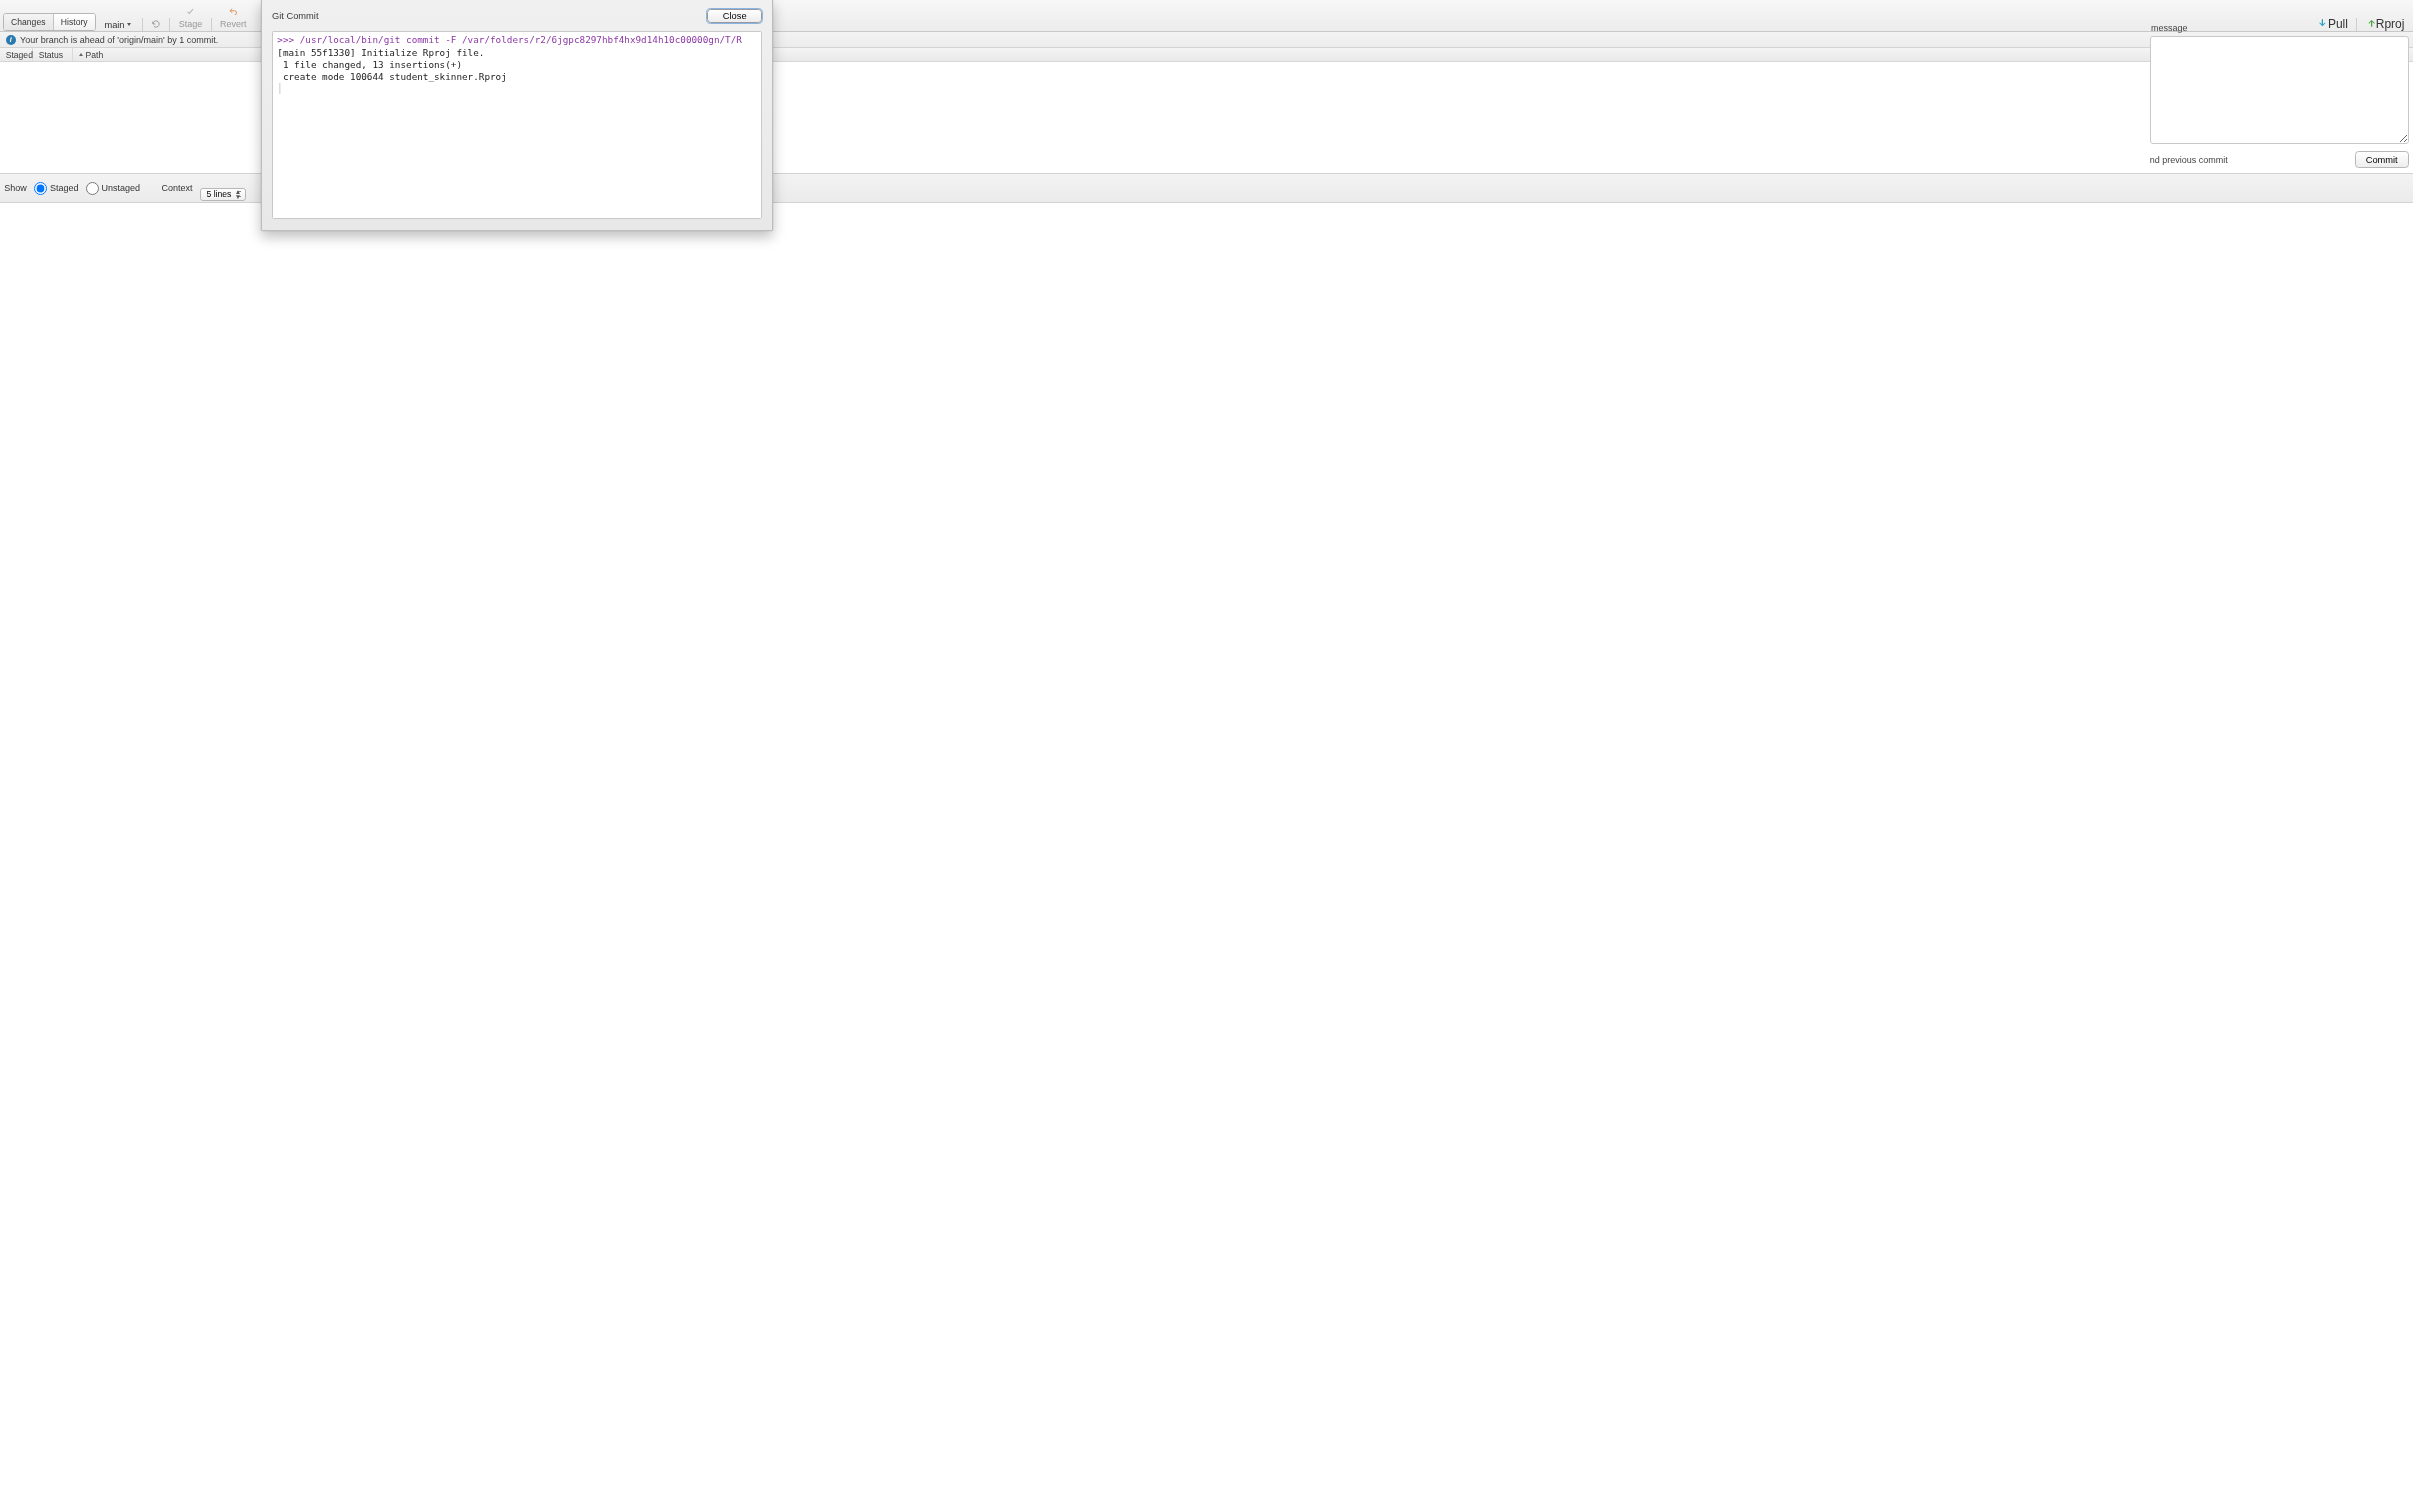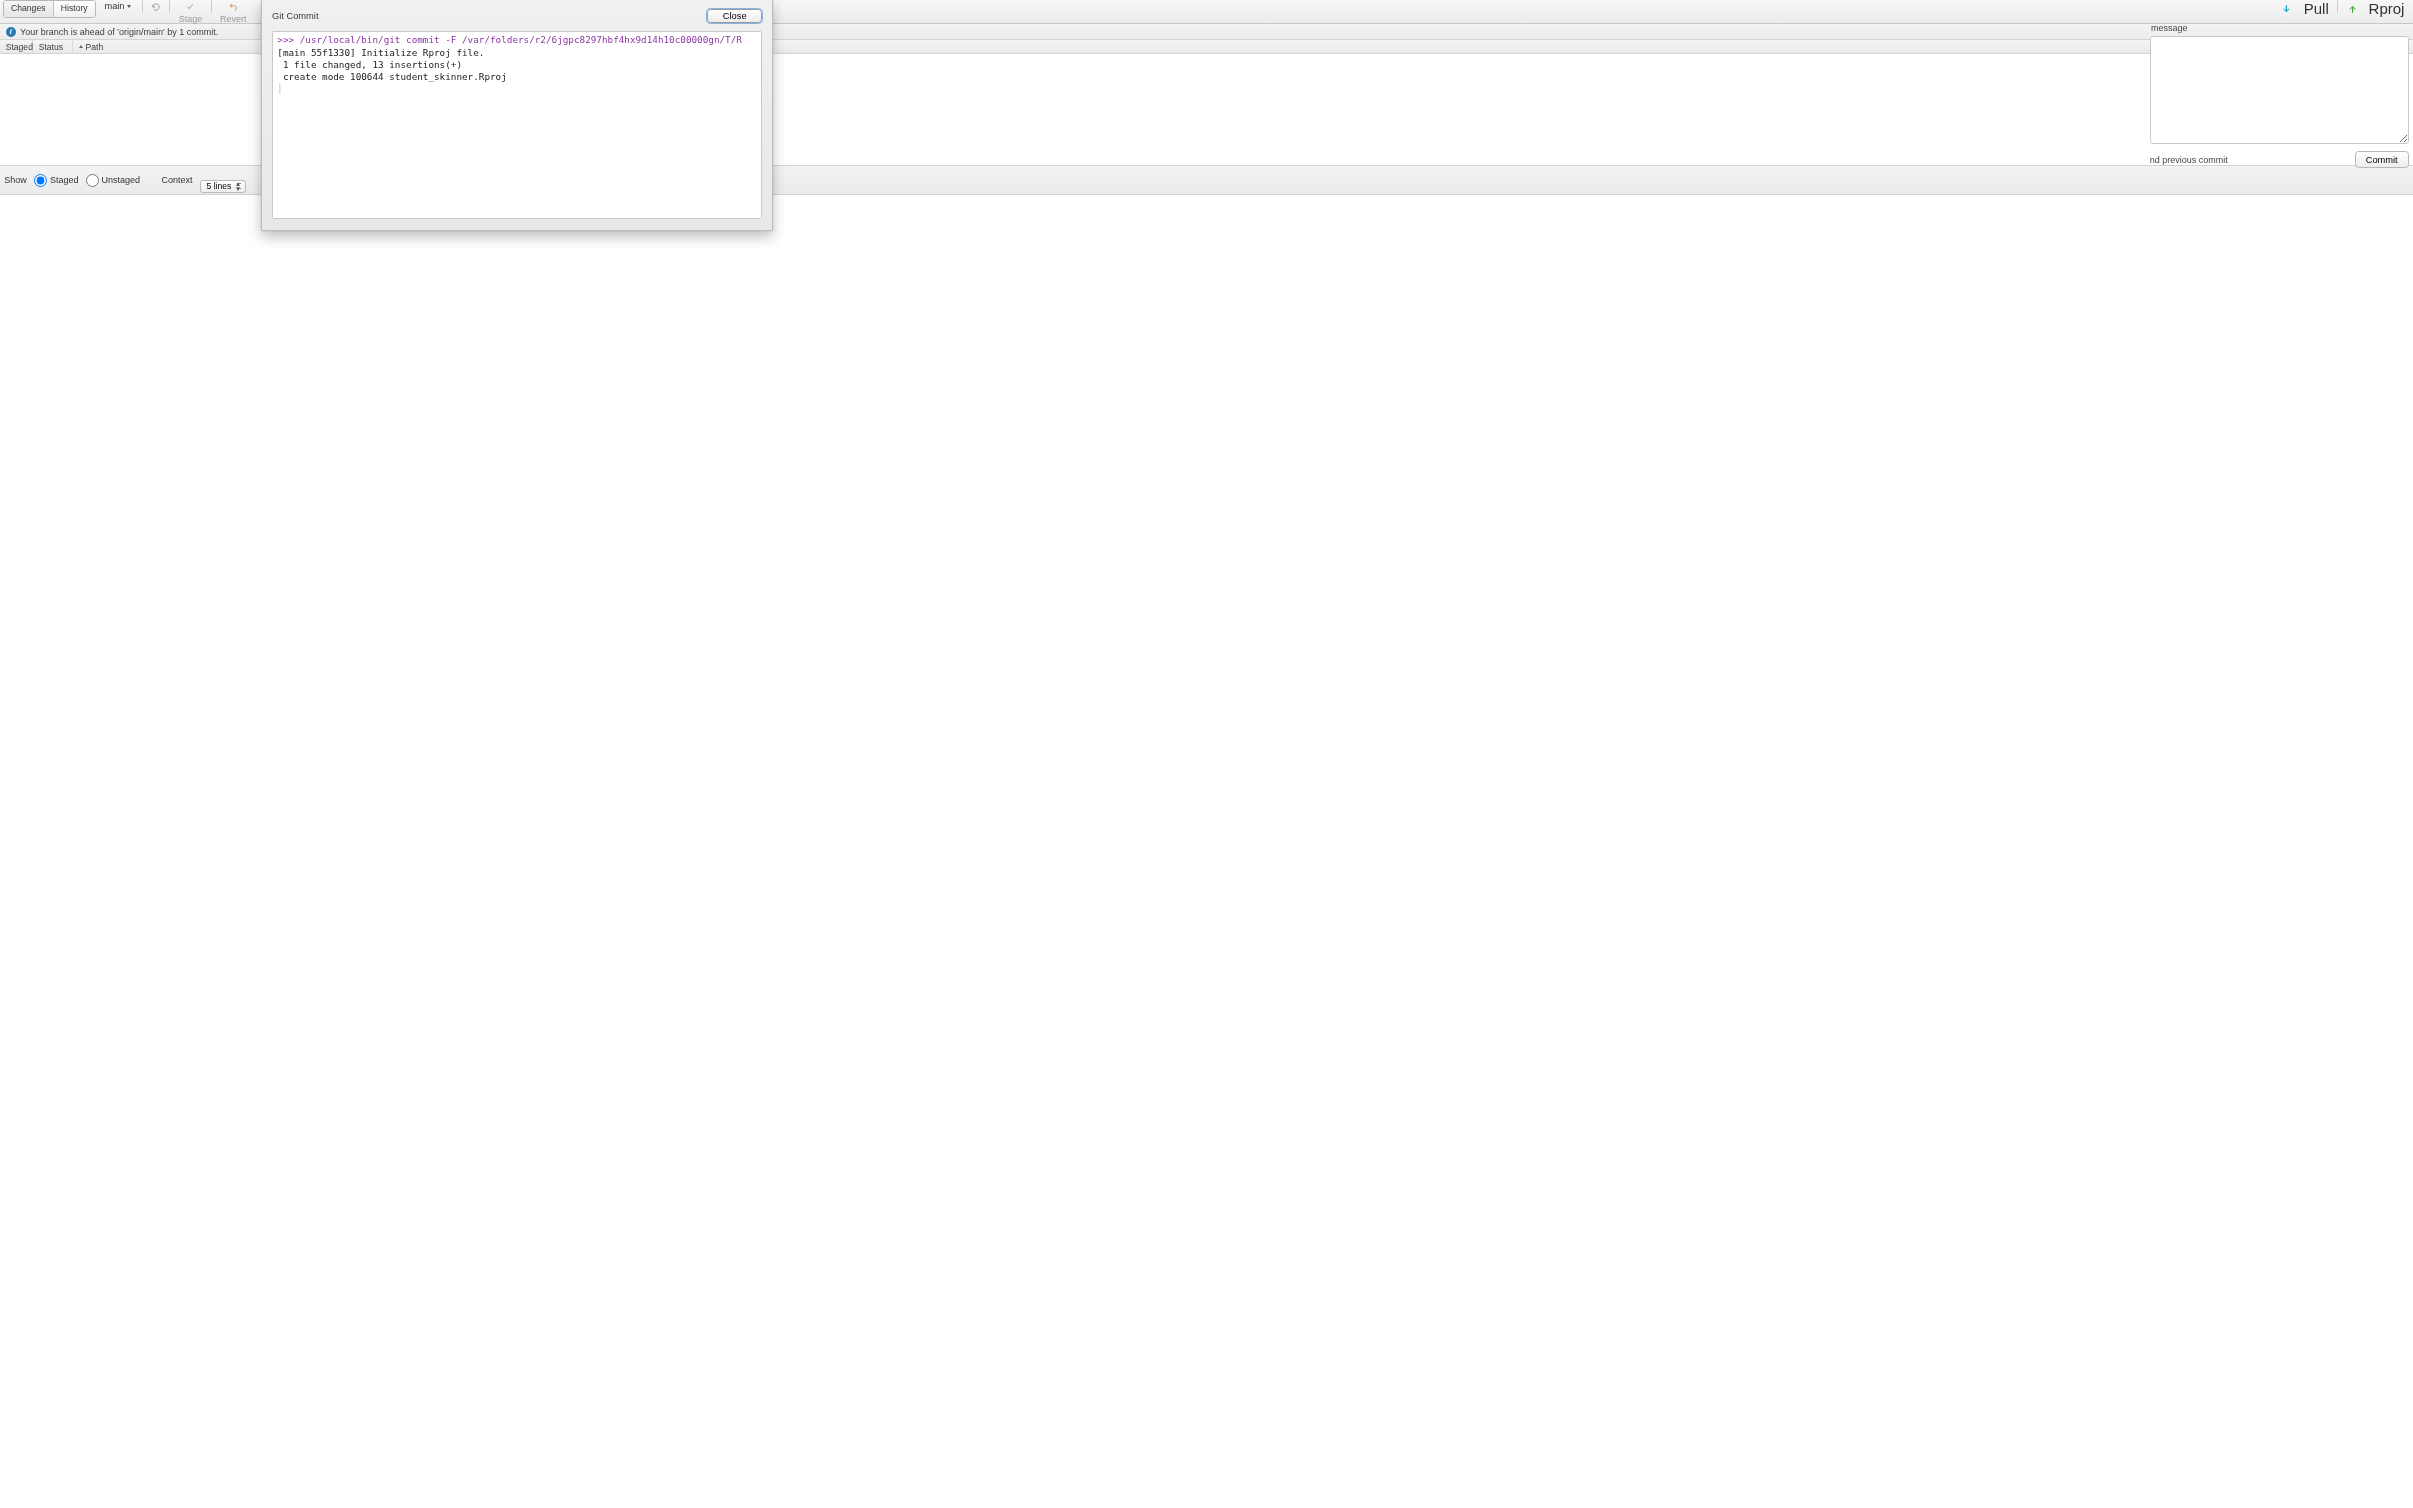--- a/index.html
+++ b/index.html
@@ -1,40 +1,40 @@
 <!DOCTYPE html>
 <html><head>
 <meta charset="utf-8">
 <style>
   * { box-sizing: border-box; margin: 0; padding: 0; }
   html, body { width: 100%; height: 100%; font-family: "Lucida Grande", "Helvetica Neue", Arial, sans-serif; font-size: 9.3px; background: #fff; overflow: hidden; }
 
   
   .toolbar {
-    display: flex; align-items: flex-start; height: 24px;
+    display: flex; align-items: flex-end; height: 32px;
     background: linear-gradient(#f7f7f7, #ececec);
     border-bottom: 0.7px solid #c8c8c8;
     padding: 0 2.9px; gap: 0;
   }
   .seg-group { display: inline-flex; border: 0.7px solid #b7b7b7; border-radius: 2.9px; overflow: hidden; margin-right: 4.3px; background: #fdfdfd; }
   .seg-btn { padding: 1.4px 7.2px; font-size: 8.6px; background: linear-gradient(#ffffff,#f0f0f0); border: none; border-right: 0.7px solid #c4c4c4; color: #333; cursor: pointer; line-height: 13px; }
   .seg-btn:last-child { border-right: none; }
   .seg-btn.active { background: linear-gradient(#f4f4f4,#e6e6e6); }
 
   .branch-picker { display: inline-flex; align-items: center; gap: 2.9px; padding: 1.4px 4.3px; margin-right: 2.9px; cursor: pointer; color: #333; }
   .branch-picker .caret { width: 0; height: 0; border-left: 2.9px solid transparent; border-right: 2.9px solid transparent; border-top: 3.6px solid #555; }
 
   .vdiv { width: 0.7px; height: 13px; background: #cfcfcf; margin: 0 2.9px; }
 
   .tool-btn { display: inline-flex; align-items: center; gap: 3.6px; padding: 2.2px 5.7px; border: none; background: transparent; color: #999; cursor: default; font-size: 9px; flex-direction: column; }
   .tool-btn .icn { display: inline-flex; }
 
   .spacer { flex: 1; }
 
-  .pull-push { display: inline-flex; align-items: center; gap: 12px; padding: 0 5.7px; cursor: pointer; color: #333; font-size: 15px; }
+  .pull-push { display: inline-flex; align-items: center; gap: 0; padding: 0 5.7px; cursor: pointer; color: #333; font-size: 12px; }
   .arrow-down { color: #1aa0c9; }
   .arrow-up { color: #45a63a; }
 
   
   .branch-status {
     display: flex; align-items: center; gap: 4.3px; height: 16px;
     padding: 0 5.7px; font-size: 9px; color: #3b3b3b;
     background: linear-gradient(#f3f3f3,#ececec);
     border-bottom: 0.7px solid #d3d3d3;
   }

